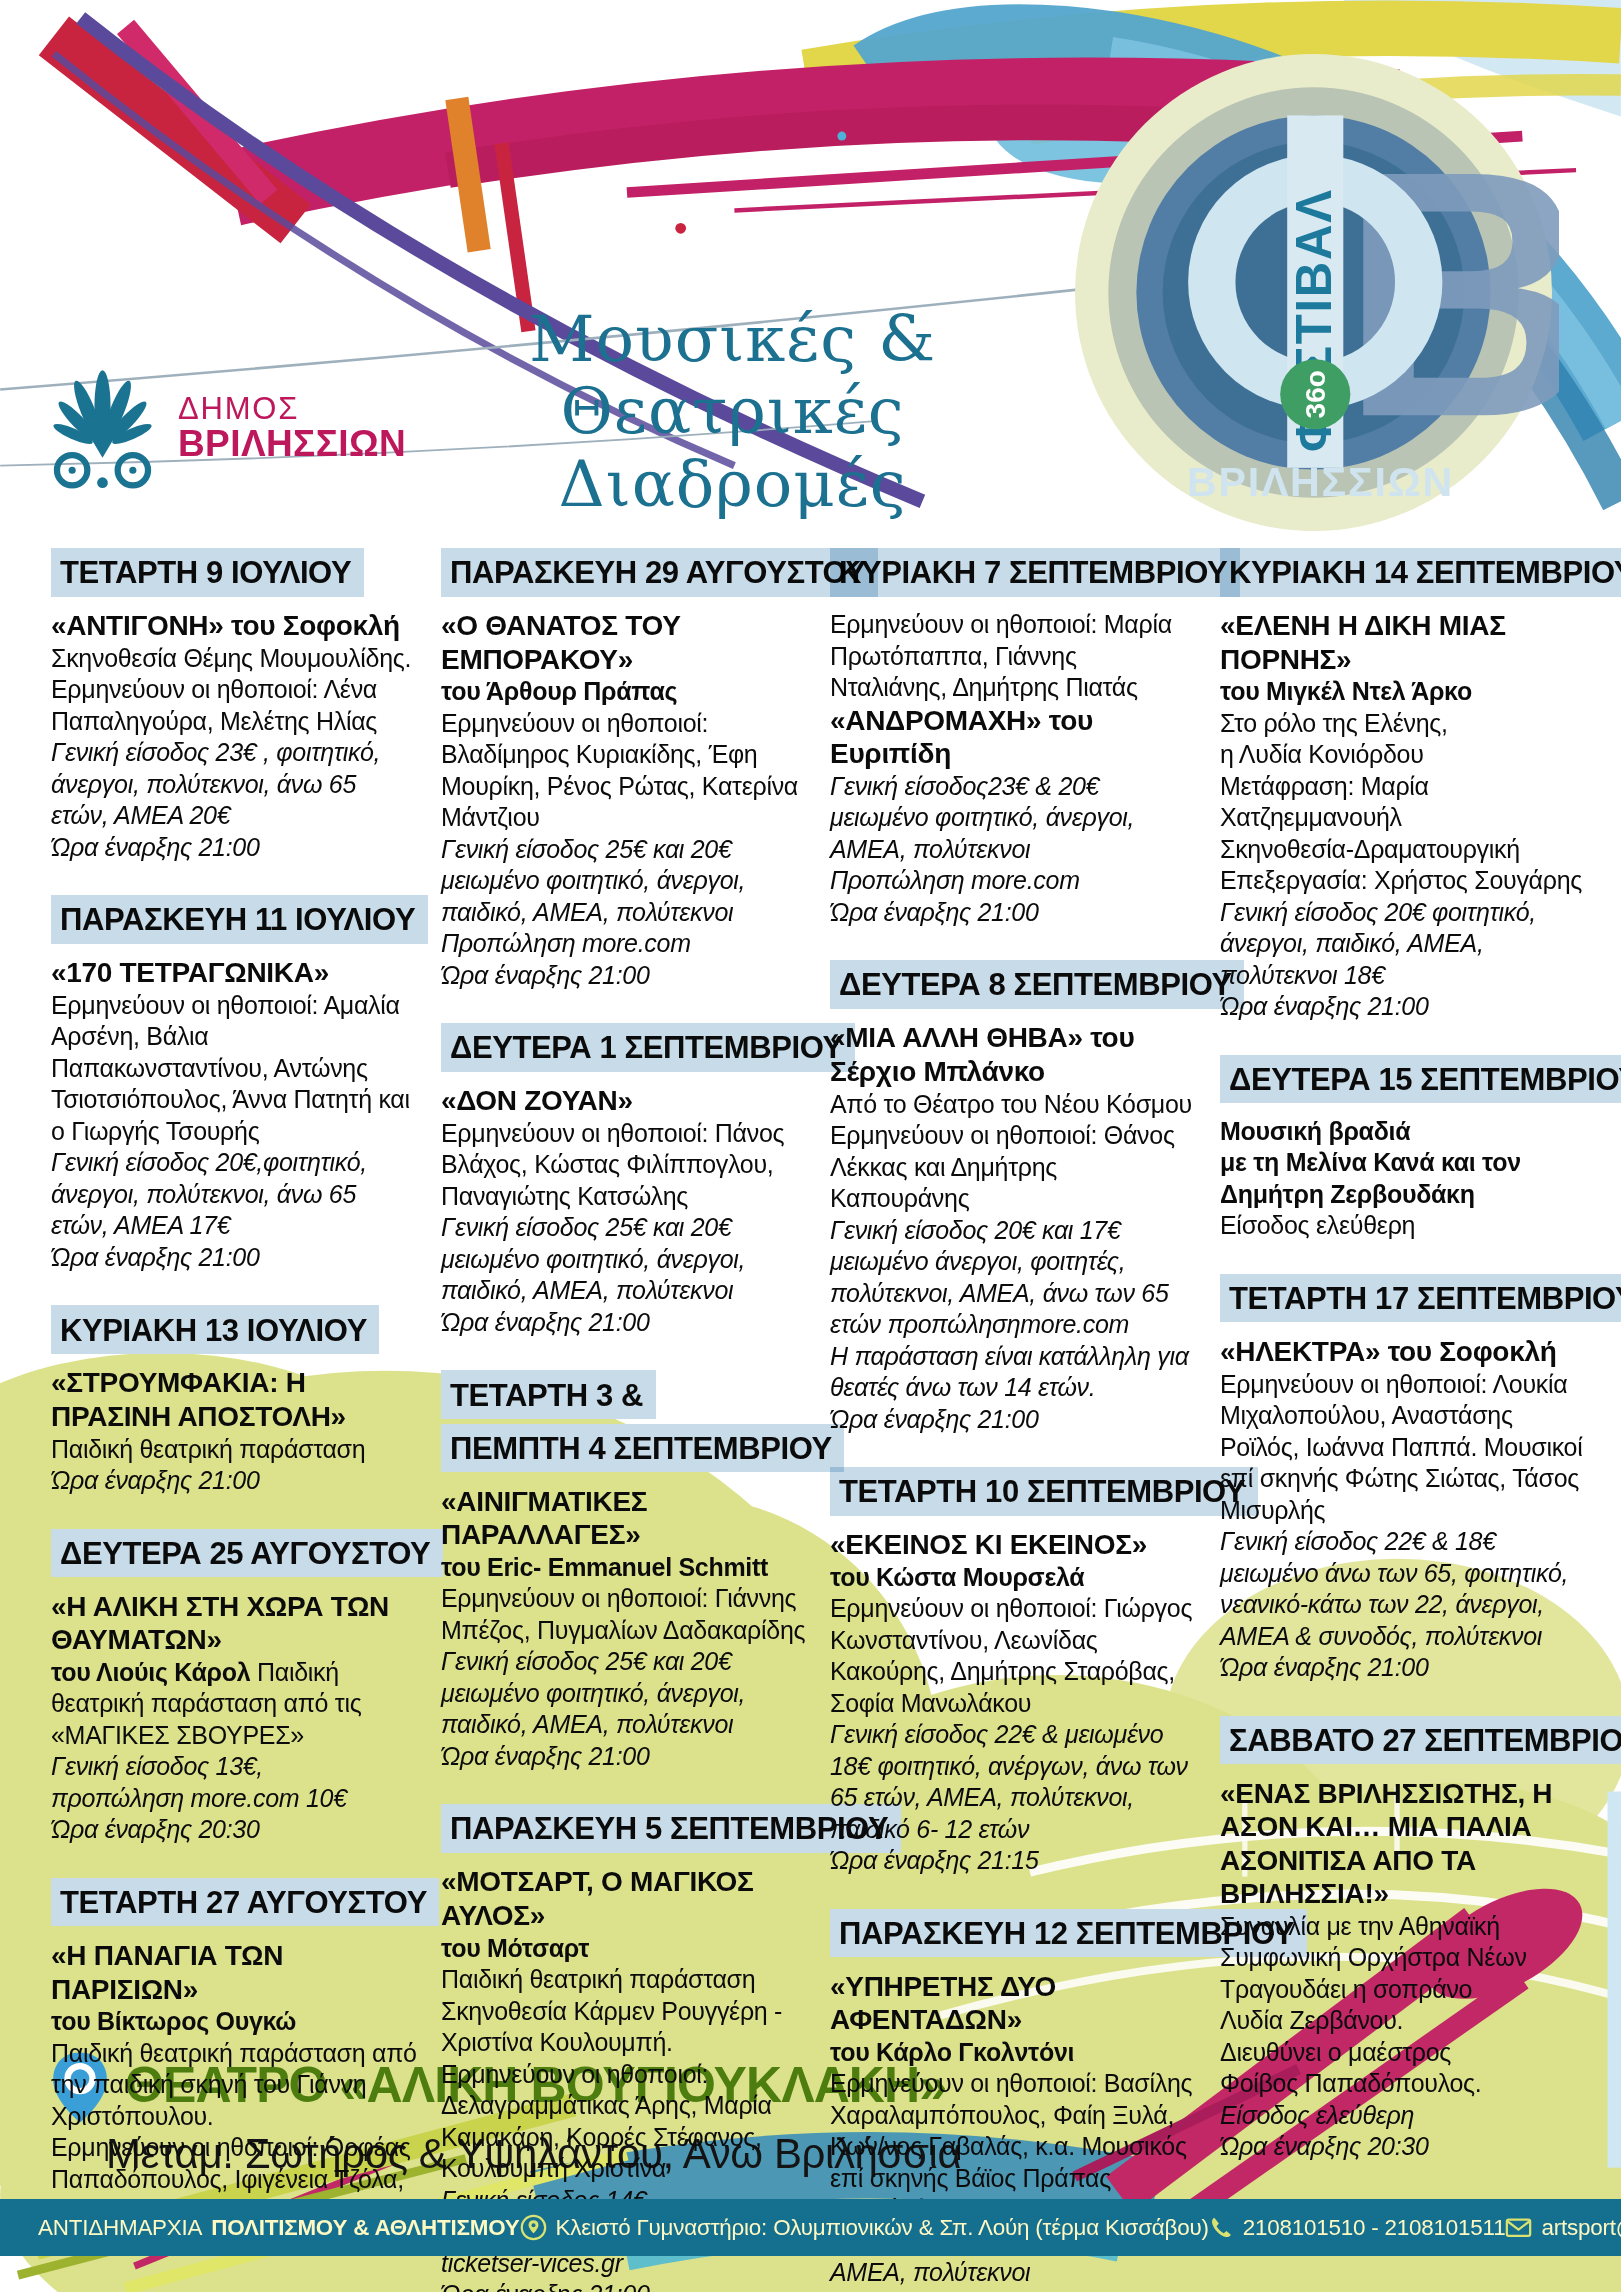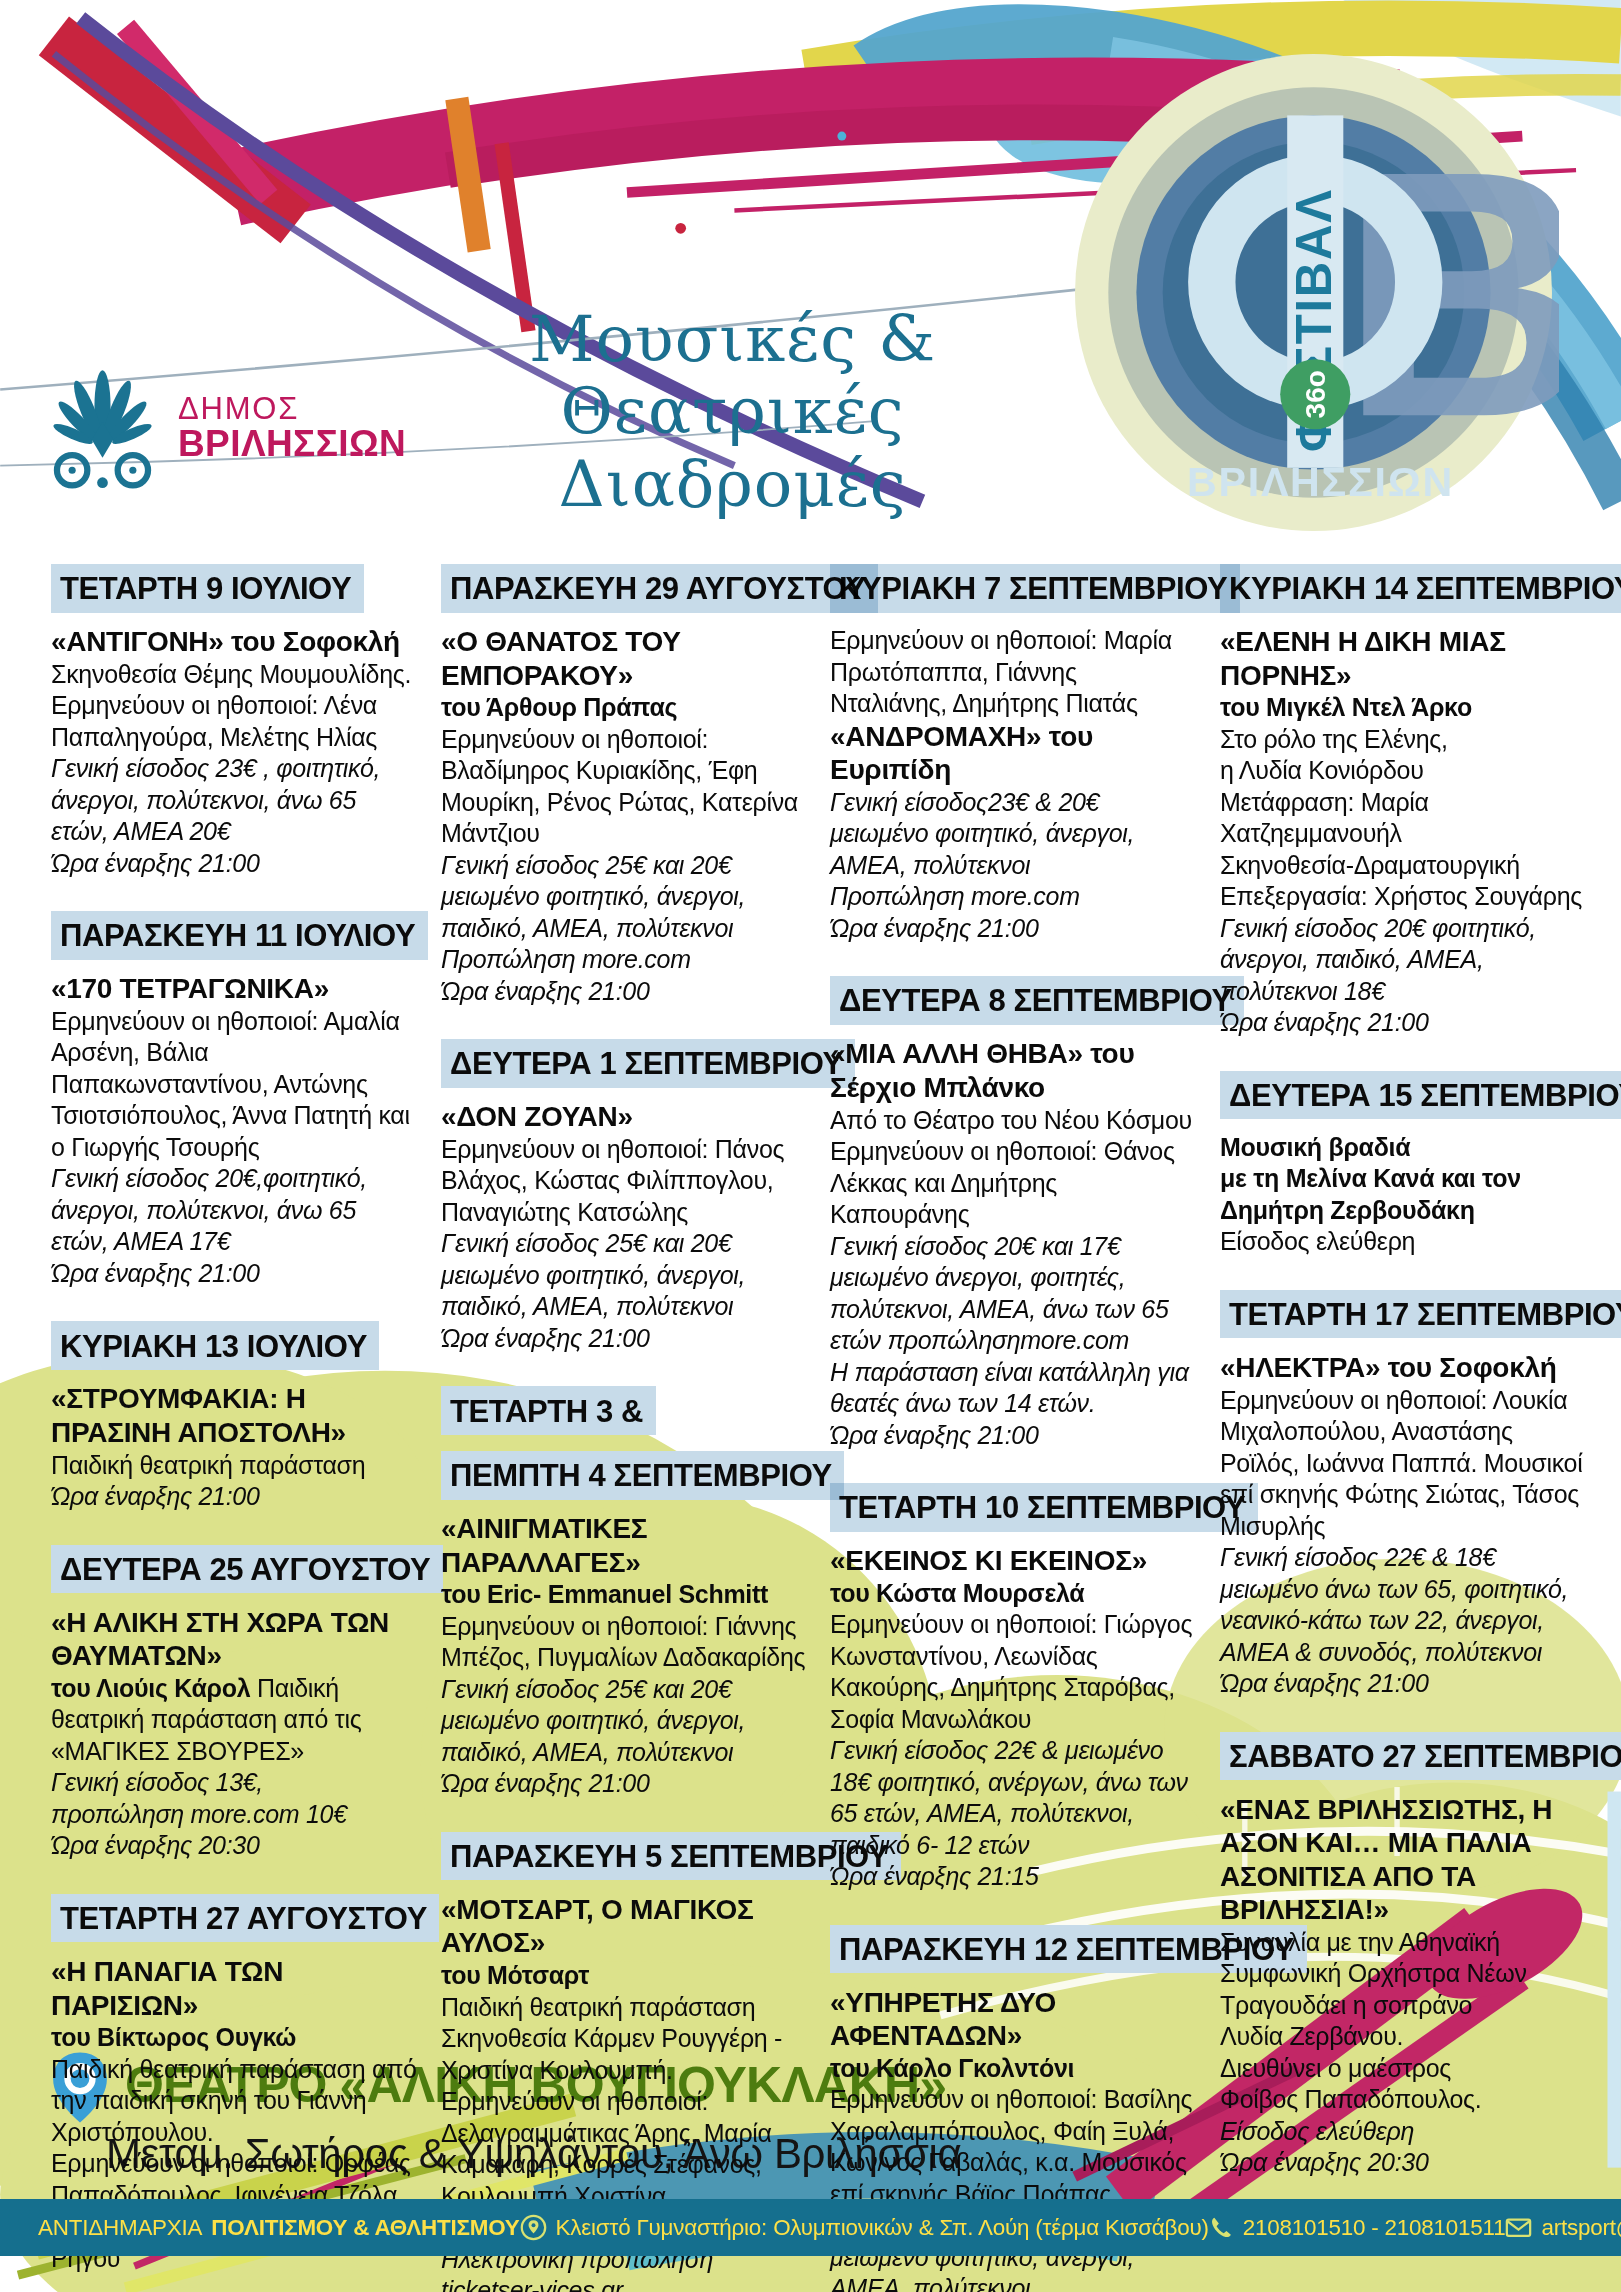--- a/index.html
+++ b/index.html
@@ -27,36 +27,36 @@
   #fest-logo{position:absolute; left:1068px; top:47px; z-index:2;}
 
   
   #events-grid{position:absolute; left:0; top:548px; width:1621px; z-index:2;}
   .col{position:absolute; top:0; width:367px;}
   .col-0{left:51px}.col-1{left:441px}.col-2{left:830px}.col-3{left:1220px}
   .event{margin-bottom:32px;}
   .datebar{
     display:table; background:#c7dbe9; mix-blend-mode:multiply;
     font-weight:bold; font-size:31px; letter-spacing:-0.4px; color:#0b0b0b;
-    padding:7.2px 12.5px 5.4px 9px; margin-bottom:4.5px; white-space:nowrap;margin-top:16px;
+    padding:7.2px 12.5px 5.4px 9px; margin-bottom:4.5px; white-space:nowrap;
   }
   .event-body{margin-top:12.5px;}
   .ln{line-height:1.26; color:#0b0b0b; letter-spacing:-0.3px;}
   .seg-t{font-weight:bold; font-size:28px; line-height:1.2;}
   .seg-b{font-weight:bold; font-size:25px;}
   .seg-r{font-size:25px;}
   .seg-i{font-style:italic; font-size:25px;}
   #venue-pin{position:absolute; left:47px; top:2049px;}
   #venue-name{position:absolute; left:125px; top:2056px; font-size:50px; font-weight:bold; color:#4d7c0f; letter-spacing:-0.9px;}
   #venue-address{position:absolute; left:106px; top:2130px; font-size:42px; color:#141414; letter-spacing:-0.4px;}
 
   
   #footer-bar{
     position:absolute; left:0; top:2199px; width:1621px; height:57px; z-index:3;
-    background:#156f8e; color:#fde047; display:flex; align-items:center;
+    background:#156f8e; color:#fef9c3; display:flex; align-items:center;
     padding:12px 38px; box-sizing:border-box; justify-content:space-between;
     font-size:22.4px; letter-spacing:-0.2px; white-space:nowrap;
   }
   .foot-group{display:flex; align-items:center; gap:9px;}
   .foot-bold{font-weight:bold;}
   .ficon{flex:none;}
 </style>
 </head>
 <body>
 <div id="page">

